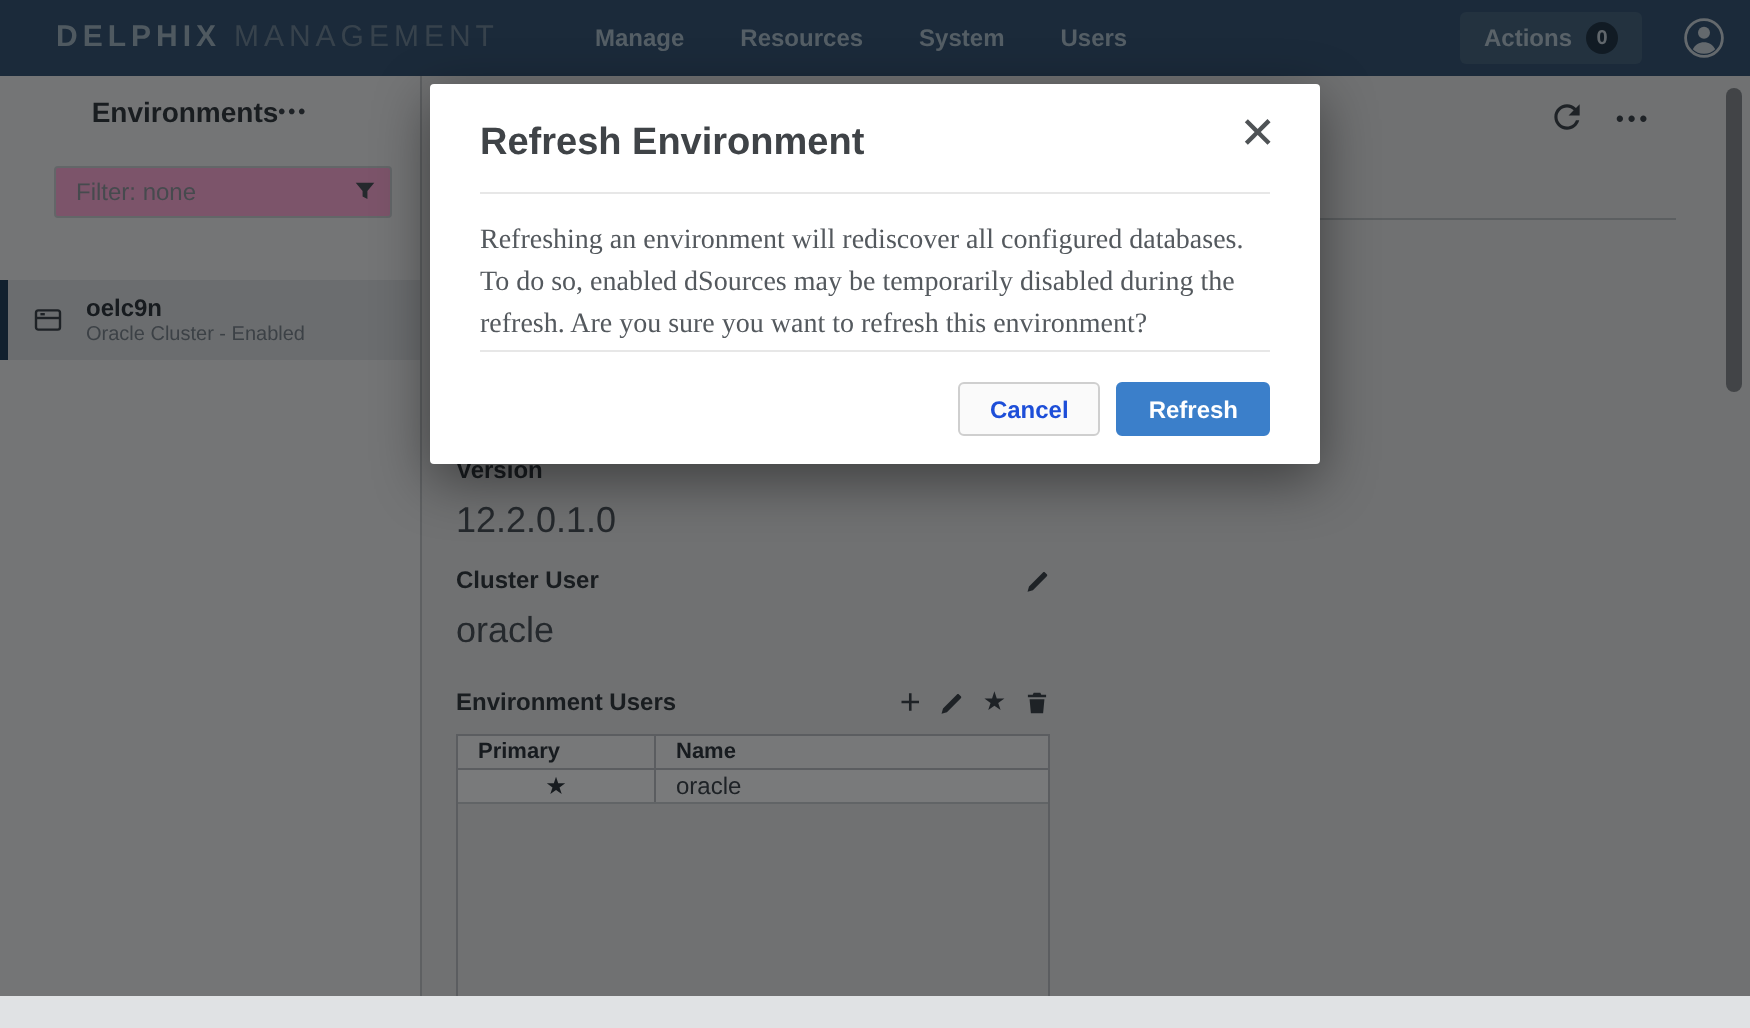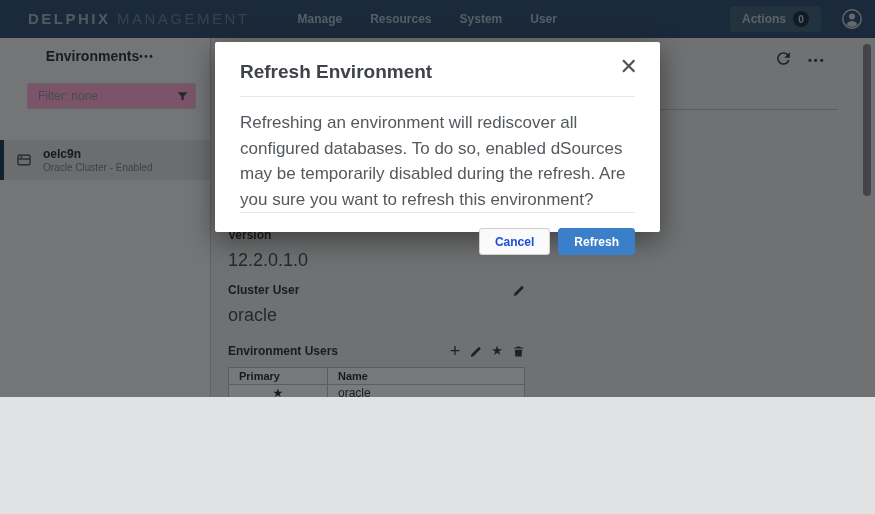--- a/index.html
+++ b/index.html
@@ -1,18 +1,18 @@
 <!DOCTYPE html>
 <html><head>
 <meta charset="utf-8">
 <style>
   * { margin:0; padding:0; box-sizing:border-box; }
   html,body { width:875px; height:514px; overflow:hidden; }
   body { font-family:"Liberation Sans", sans-serif; background:#e0e2e4; }
-  .app { position:relative; width:875px; height:397px; overflow:hidden; }
+  .app { position:relative; width:875px; height:498px; overflow:hidden; }
 
   
   .topbar { position:absolute; top:0; left:0; width:875px; height:38px;
             background:#365474; display:flex; align-items:center; z-index:1; }
   .logo { margin-left:28px; white-space:nowrap; }
   .logo-b { font-size:15px; font-weight:bold; letter-spacing:2.5px; color:#9fb2c0; }
   .logo-l { font-size:15px; font-weight:300; letter-spacing:2.5px; color:#6e8598; margin-left:2px; }
   .nav { display:flex; margin-left:20px; }
   .nav-item { font-size:12px; font-weight:bold; color:#a9bcca; margin-left:28px; cursor:pointer; }
   .topbar-right { margin-left:auto; display:flex; align-items:center; margin-right:12px; }
@@ -88,42 +88,42 @@
   
   .dim { position:absolute; inset:0; background:rgba(0,0,0,0.5); z-index:50; }
   .modal { position:absolute; left:215px; top:42px; width:445px; height:190px; background:#ffffff;
            border-radius:2px; box-shadow:0 8px 28px rgba(0,0,0,0.45); z-index:100;
            display:flex; flex-direction:column;justify-content:space-between; }
   .modal-header { position:relative; padding:19px 25px 13px 25px; }
   .modal-title { font-size:19px; font-weight:bold; color:#3f4347; }
   .modal-close { position:absolute; right:22px; top:14px; font-size:22px; font-weight:300;
                  color:#4f5356; cursor:pointer; line-height:1; }
   .modal-divider { border-top:1px solid #e7e7e7; margin:0 25px; }
-  .modal-body { padding:13px 25px 0 25px; font-size:17px; line-height:1.5; color:#54595e; flex:1; }
+  .modal-body { padding:13px 25px 0 25px; font-size:14px; line-height:1.5; color:#54595e; flex:1;font-family:Liberation Serif, serif; }
   .modal-footer { display:flex; justify-content:flex-end; gap:8px; padding:15px 25px 14px 25px; }
   .btn { font-family:inherit; font-size:12px; font-weight:bold; height:27px; border-radius:3px;
          cursor:pointer; padding:0 15px; }
   .btn-default { background:#fafafa; border:1px solid #cfcfcf; color:#1d4ed8; }
   .btn-primary { background:#3b7fca; border:1px solid #3b7fca; color:#ffffff; }
 </style>
 </head>
 <body>
 
 <div class="app">
 
   <header class="topbar">
     <div class="logo">
       <span class="logo-b">DELPHIX</span>
       <span class="logo-l">MANAGEMENT</span>
     </div>
     <nav class="nav">
       <span class="nav-item">Manage</span>
       <span class="nav-item">Resources</span>
       <span class="nav-item">System</span>
-      <span class="nav-item">User</span>
+      <span class="nav-item">Users</span>
     </nav>
     <div class="topbar-right">
       <button class="actions-btn">
         <span class="lbl">Actions</span>
         <span class="badge">0</span>
       </button>
       <span class="avatar">
         <svg viewBox="0 0 22 22">
             <circle cx="11" cy="11" r="9.2" fill="none" stroke="currentColor" stroke-width="1.4"></circle>
             <circle cx="11" cy="8.4" r="3" fill="currentColor"></circle>

